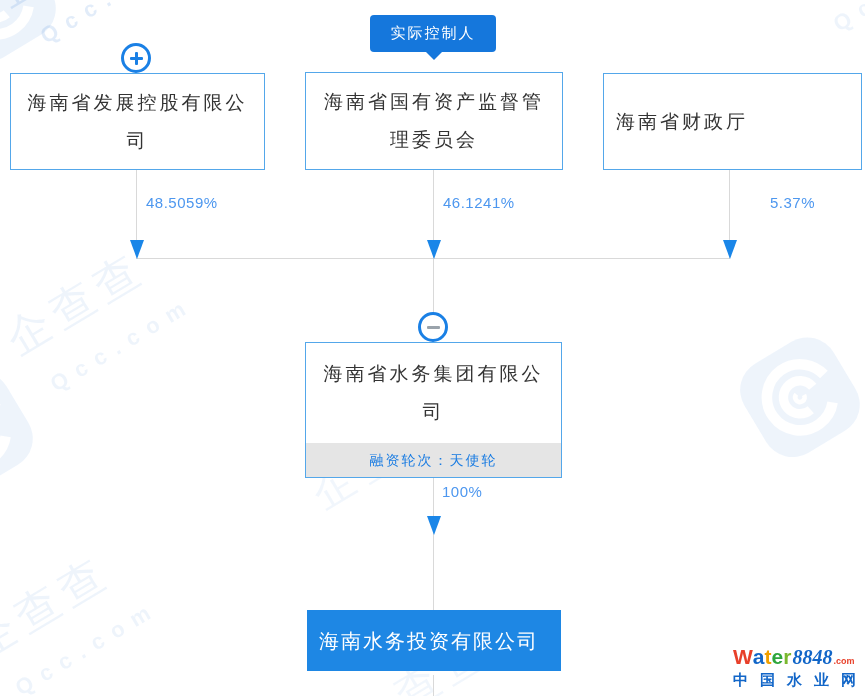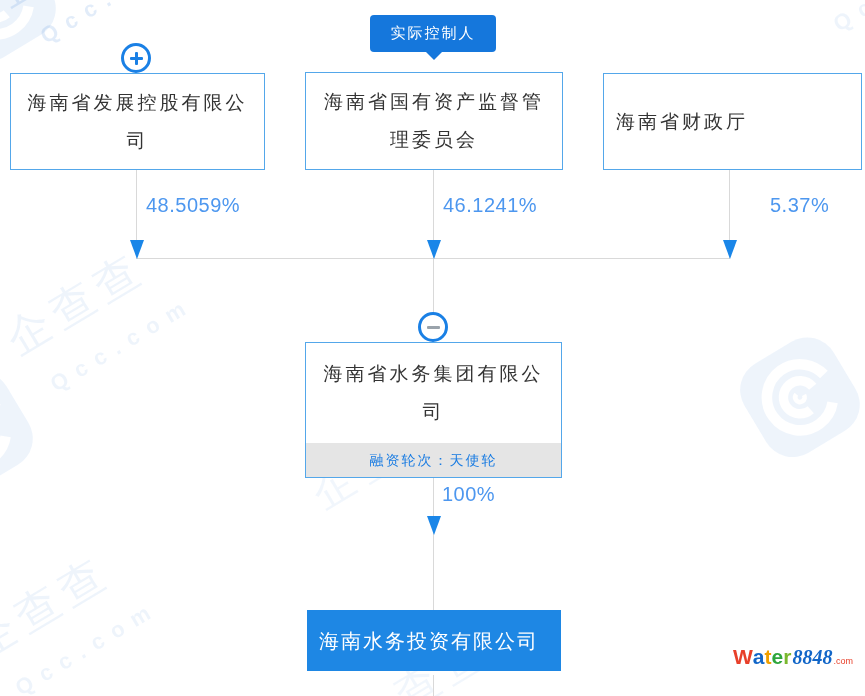--- a/index.html
+++ b/index.html
@@ -43,29 +43,29 @@
   .node{position:absolute;background:#fff;border:1.5px solid #54a7ea;box-sizing:border-box;
       color:#333;font-size:19px;line-height:38px;letter-spacing:3px;text-align:center;
       display:flex;align-items:center;justify-content:flex-start;z-index:2;padding:0 12px;
       cursor:pointer;}
   .node-mid{padding:0;flex-direction:column;align-items:stretch;justify-content:flex-start;}
   .mid-title{flex:1;display:flex;align-items:center;justify-content:center;padding:0 12px;}
   .mid-band{height:34px;line-height:34px;background:#e5e5e5;color:#1a7ce2;font-size:14px;
       letter-spacing:2px;text-align:center;}
   .node-bottom{background:#1e87e4;border:none;color:#fff;font-size:20px;letter-spacing:2px;}
 
-  .pct{position:absolute;color:#4d97ef;font-size:20px;z-index:2;letter-spacing:.5px;text-align:right;}
+  .pct{position:absolute;color:#4d97ef;font-size:15px;z-index:2;letter-spacing:.5px;text-align:right;}
 
   
   .flogo{position:absolute;left:733px;top:645px;width:130px;z-index:3;}
   .flogo-line1{display:flex;align-items:baseline;white-space:nowrap;}
   .fl{font-weight:bold;font-size:21px;}
   .fnum{font-family:Liberation Serif, serif;font-style:italic;font-weight:bold;
       font-size:20px;color:#1266c8;margin-left:1px;}
-  .ftld{font-size:9px;font-weight:normal;color:#e8402a;margin-left:1px;}
+  .ftld{font-size:9px;font-weight:bold;color:#e8402a;margin-left:1px;}
   .fsub{font-size:15px;font-weight:bold;color:#1266c8;letter-spacing:12px;margin-top:2px;
       white-space:nowrap;}
 </style>
 </head>
 <body>
 
 <div class="canvas">
 
   <div class="wm o12" style="left:-15px;top:-30px;">
     <div class="wm-brand">企查查</div>
@@ -173,15 +173,16 @@
   <div class="flogo">
     <div class="flogo-line1">
       <span class="fl" style="color: rgb(232, 64, 42);">W</span>
       <span class="fl" style="color: rgb(18, 102, 200);">a</span>
       <span class="fl" style="color: rgb(240, 160, 0);">t</span>
       <span class="fl" style="color: rgb(47, 166, 60);">e</span>
       <span class="fl" style="color: rgb(122, 184, 46);">r</span>
       <span class="fnum">8848</span>
       <span class="ftld">.com</span>
     </div>
+    <div class="fsub">中国水业网</div>
   </div>
 
 </div>
 
 </body></html>

